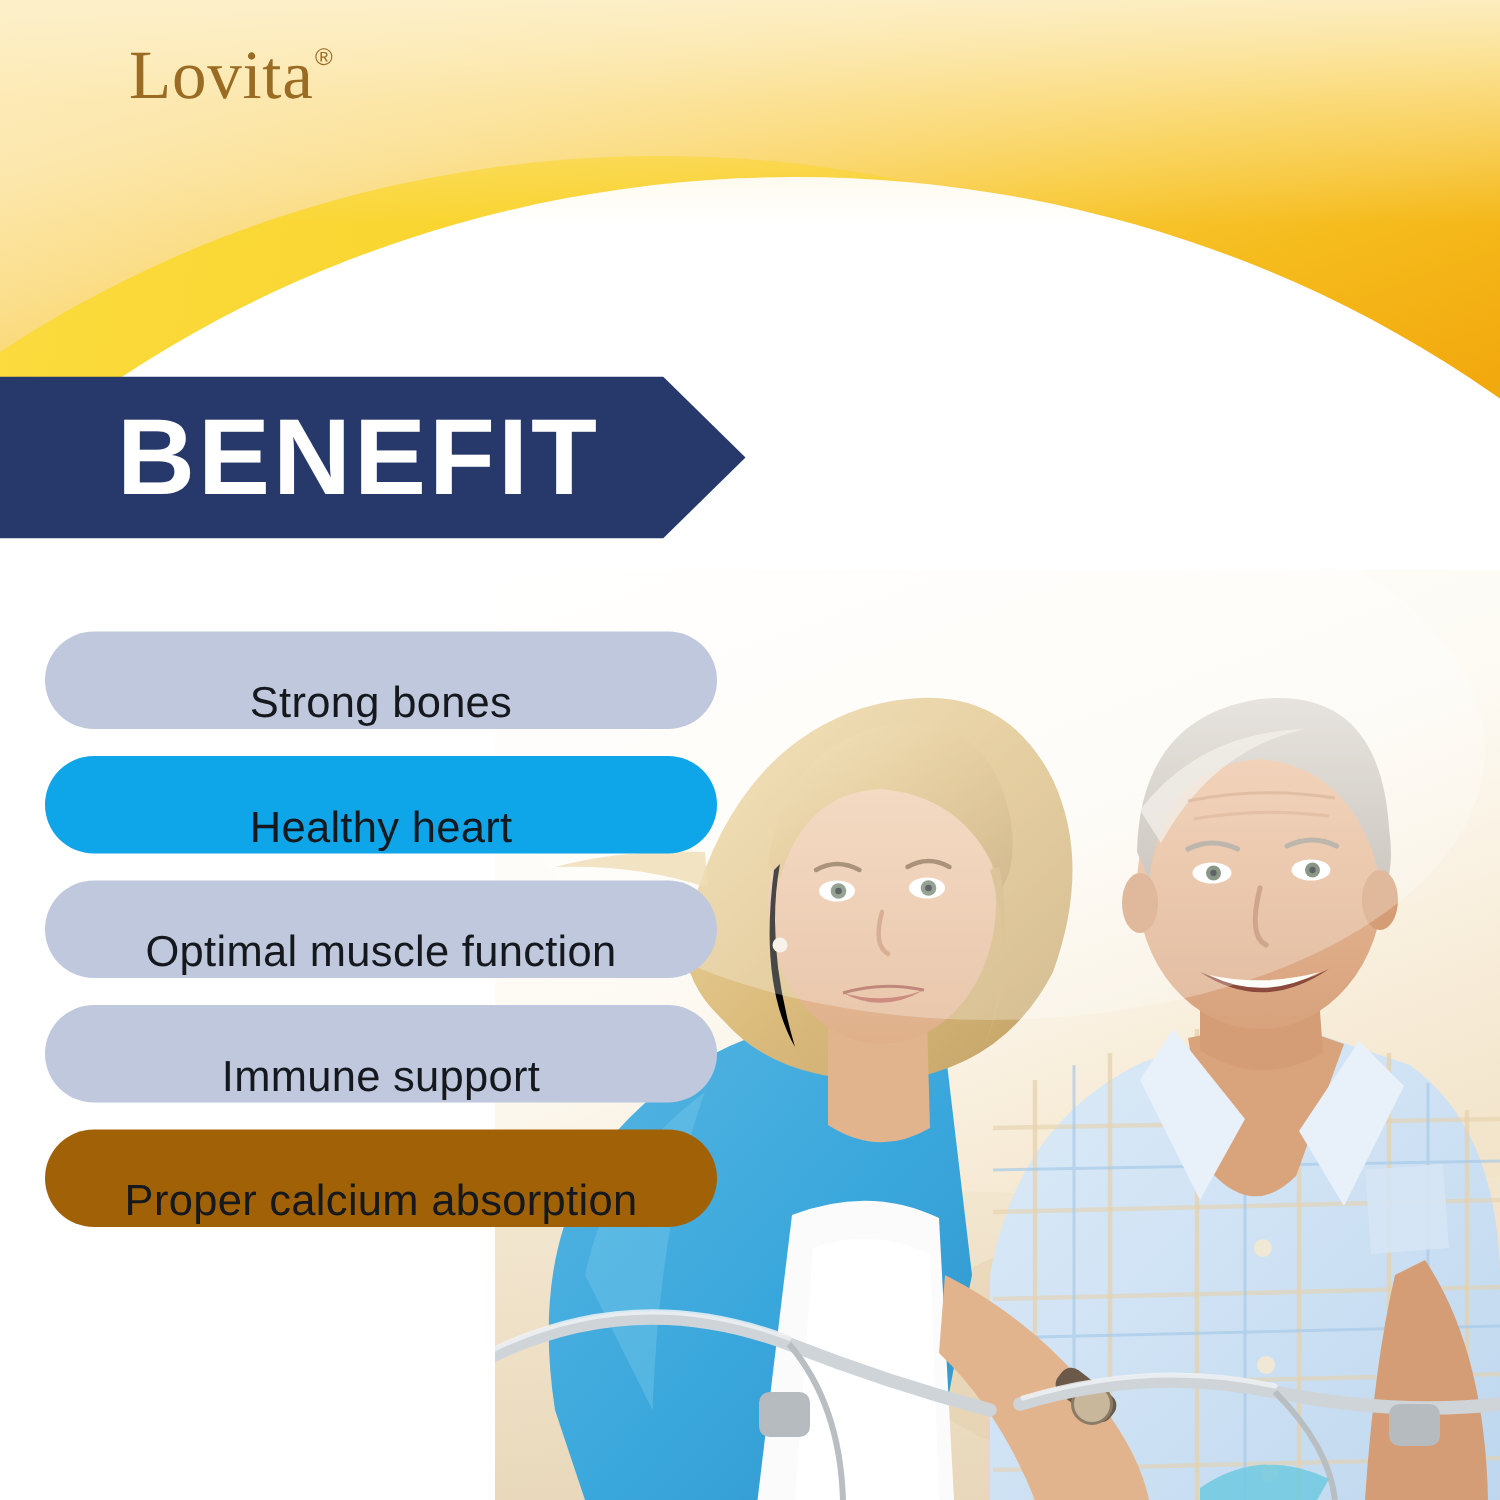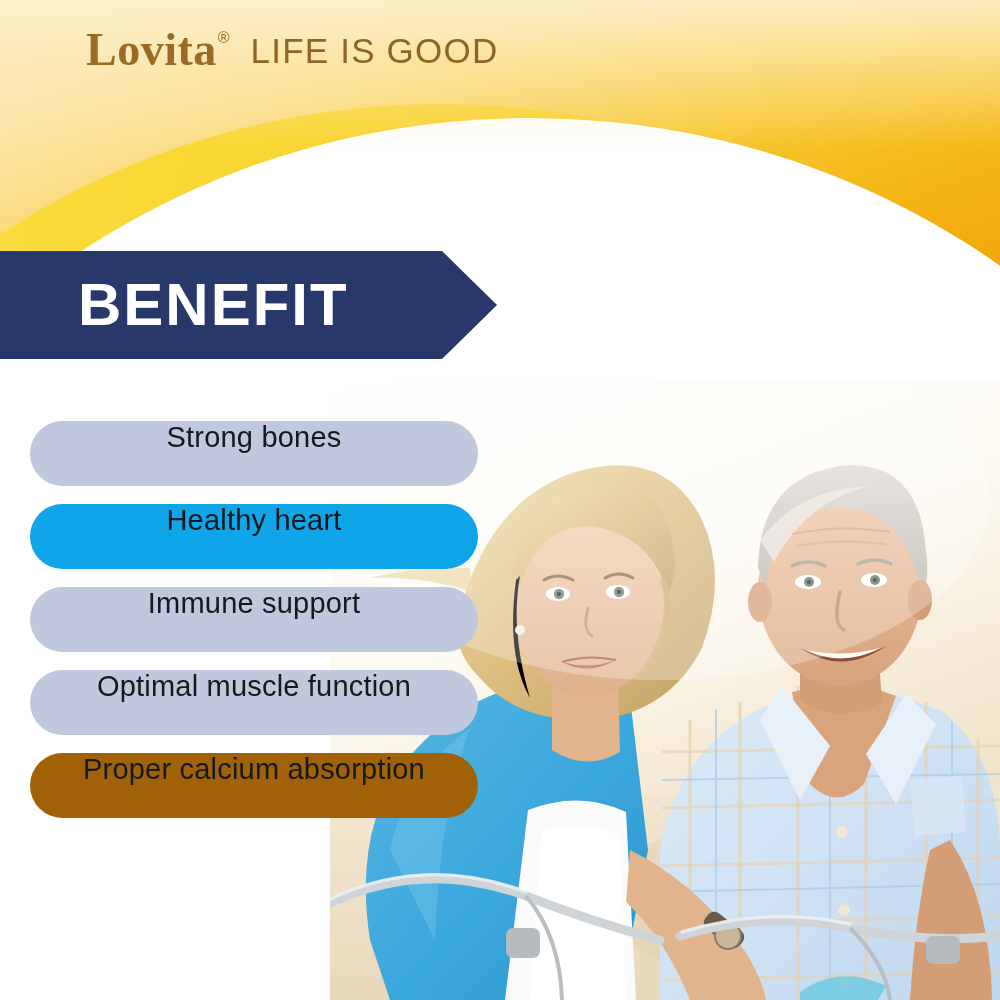--- a/index.html
+++ b/index.html
@@ -39,21 +39,21 @@
     pointer-events:none;
   }
 
   
   .logo-row{
     position:absolute;left:86px;top:27px;
     display:flex;align-items:baseline;
   }
   .logo-mark{
     font-family:"Liberation Serif", serif;
-    font-weight:bold;
+    font-weight:normal;
     font-size:46px;
     color:#9a6b22;
     letter-spacing:0.5px;
     line-height:1;
     position:relative;
     text-align:center;
   }
   .logo-reg{
     font-family:"Liberation Sans", sans-serif;
     font-size:16px;
@@ -86,35 +86,35 @@
   
   .benefit-banner{
     position:absolute;left:0;top:251px;width:500px;height:108px;
   }
   .benefit-banner svg{display:block;width:500px;height:108px;}
   .benefit-text{
     position:absolute;left:78px;top:251px;height:108px;
     display:flex;align-items:center;
     font-family:"Liberation Sans", sans-serif;
     font-weight:bold;
-    font-size:60px;
+    font-size:72px;
     color:#ffffff;
     letter-spacing:2px;
     line-height:1;
   }
 
   
   .pill-list{
     position:absolute;left:30px;top:421px;width:448px;
     display:flex;flex-direction:column;gap:18px;
   }
   .pill{
     height:65px;
     border-radius:33px;
-    display:flex;align-items:flex-start;justify-content:center;
+    display:flex;align-items:flex-end;justify-content:center;
     font-family:"Liberation Sans", sans-serif;
     font-size:29px;
     color:#15181d;
     letter-spacing:0.2px;
     box-sizing:border-box;
     padding:0 18px;
     white-space:nowrap;
   }
 </style>
 </head>
@@ -123,21 +123,20 @@
 <div id="page">
 
   <div class="topband"></div>
   <div class="curve-yellow"></div>
   <div class="curve-white"></div>
   <div class="band-fade"></div>
 
   <div class="logo-row">
     <span class="logo-mark">Lovita</span>
       <span class="logo-reg">®</span>
-    <span class="logo-tag">LIFE IS GOOD</span>
   </div>
 
   <div class="photo">
     <svg viewBox="0 0 670 620" xmlns="http://www.w3.org/2000/svg">
       <defs>
         <linearGradient id="bgSun" x1="0" y1="0" x2="0.4" y2="1">
           <stop offset="0%" stop-color="#ffffff"></stop>
           <stop offset="45%" stop-color="#fdfaf3"></stop>
           <stop offset="70%" stop-color="#f7ecd8"></stop>
           <stop offset="100%" stop-color="#efdfc2"></stop>
@@ -318,23 +317,23 @@
   <div class="benefit-text">BENEFIT</div>
 
   <div class="pill-list">
     <div class="pill" style="background:#bfc8dd;width:448px;">
       <span>Strong bones</span>
     </div>
     <div class="pill" style="background:#0ea5e9;width:448px;">
       <span>Healthy heart</span>
     </div>
     <div class="pill" style="background:#bfc8dd;width:448px;">
+      <span>Optimal muscle function</span>
+    </div>
+    <div class="pill" style="background:#bfc8dd;width:448px;">
       <span>Immune support</span>
-    </div>
-    <div class="pill" style="background:#bfc8dd;width:448px;">
-      <span>Optimal muscle function</span>
     </div>
     <div class="pill" style="background:#a16207;width:448px;">
       <span>Proper calcium absorption</span>
     </div>
   </div>
 
 </div>
 
 </body></html>

